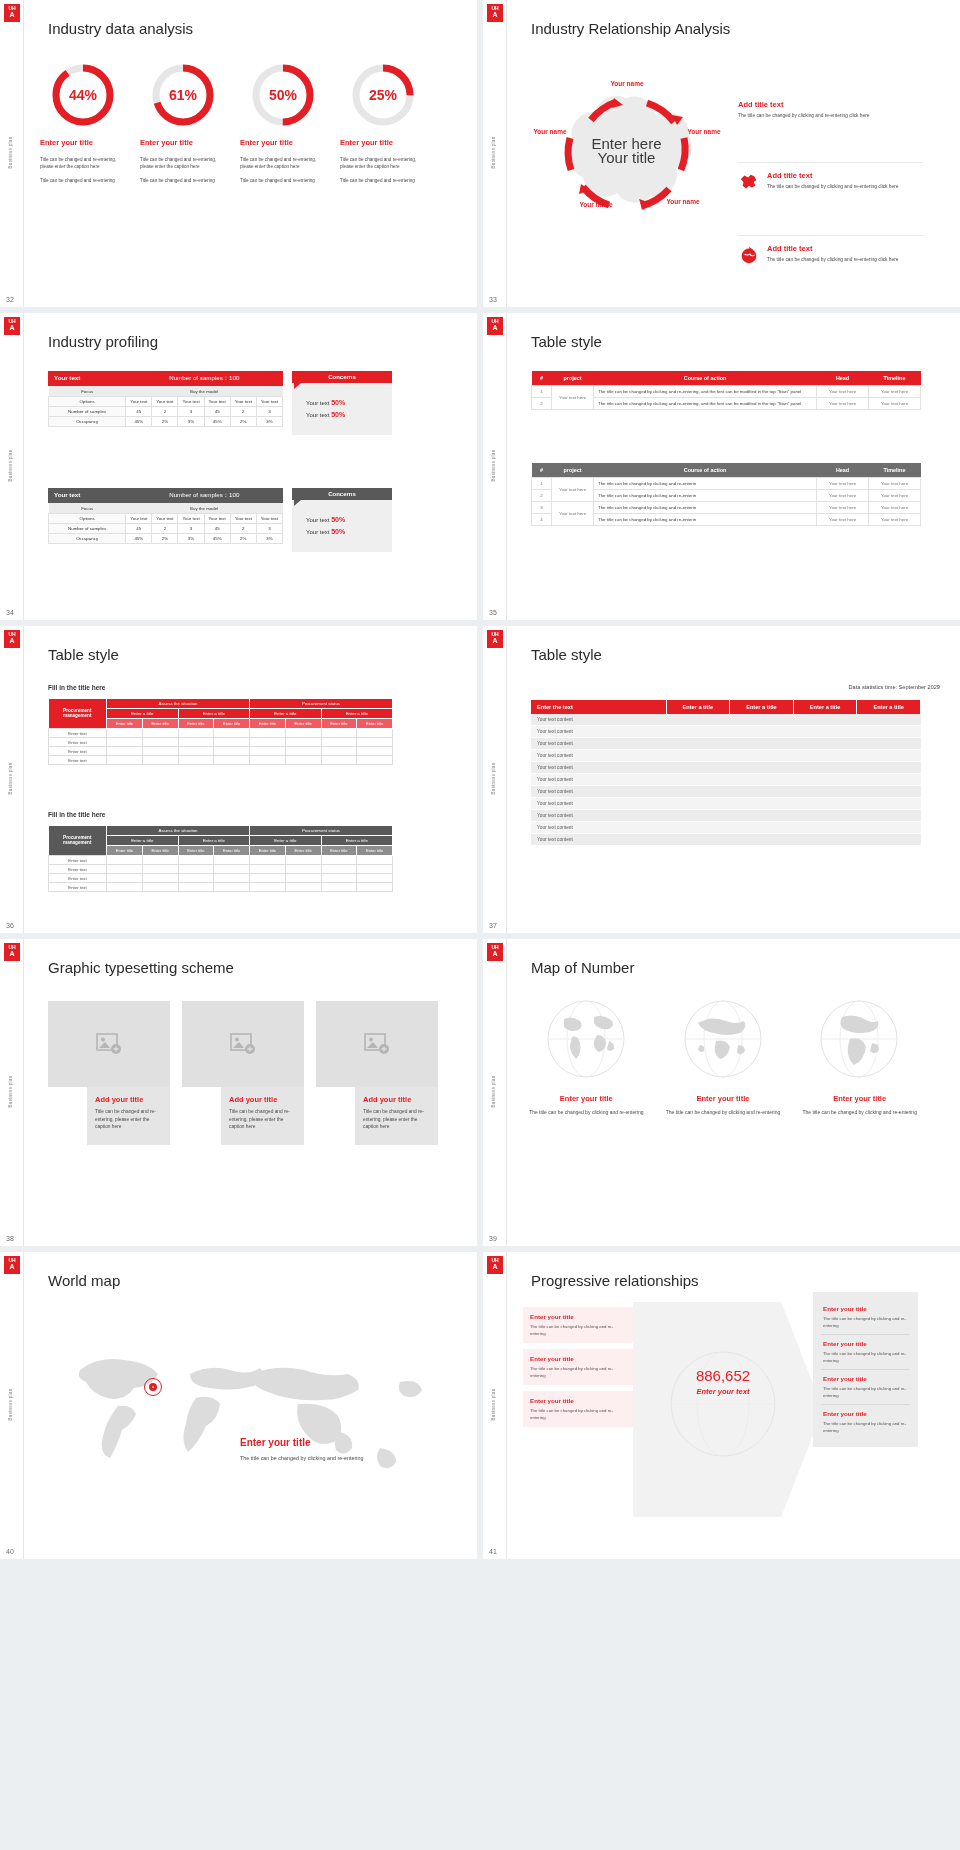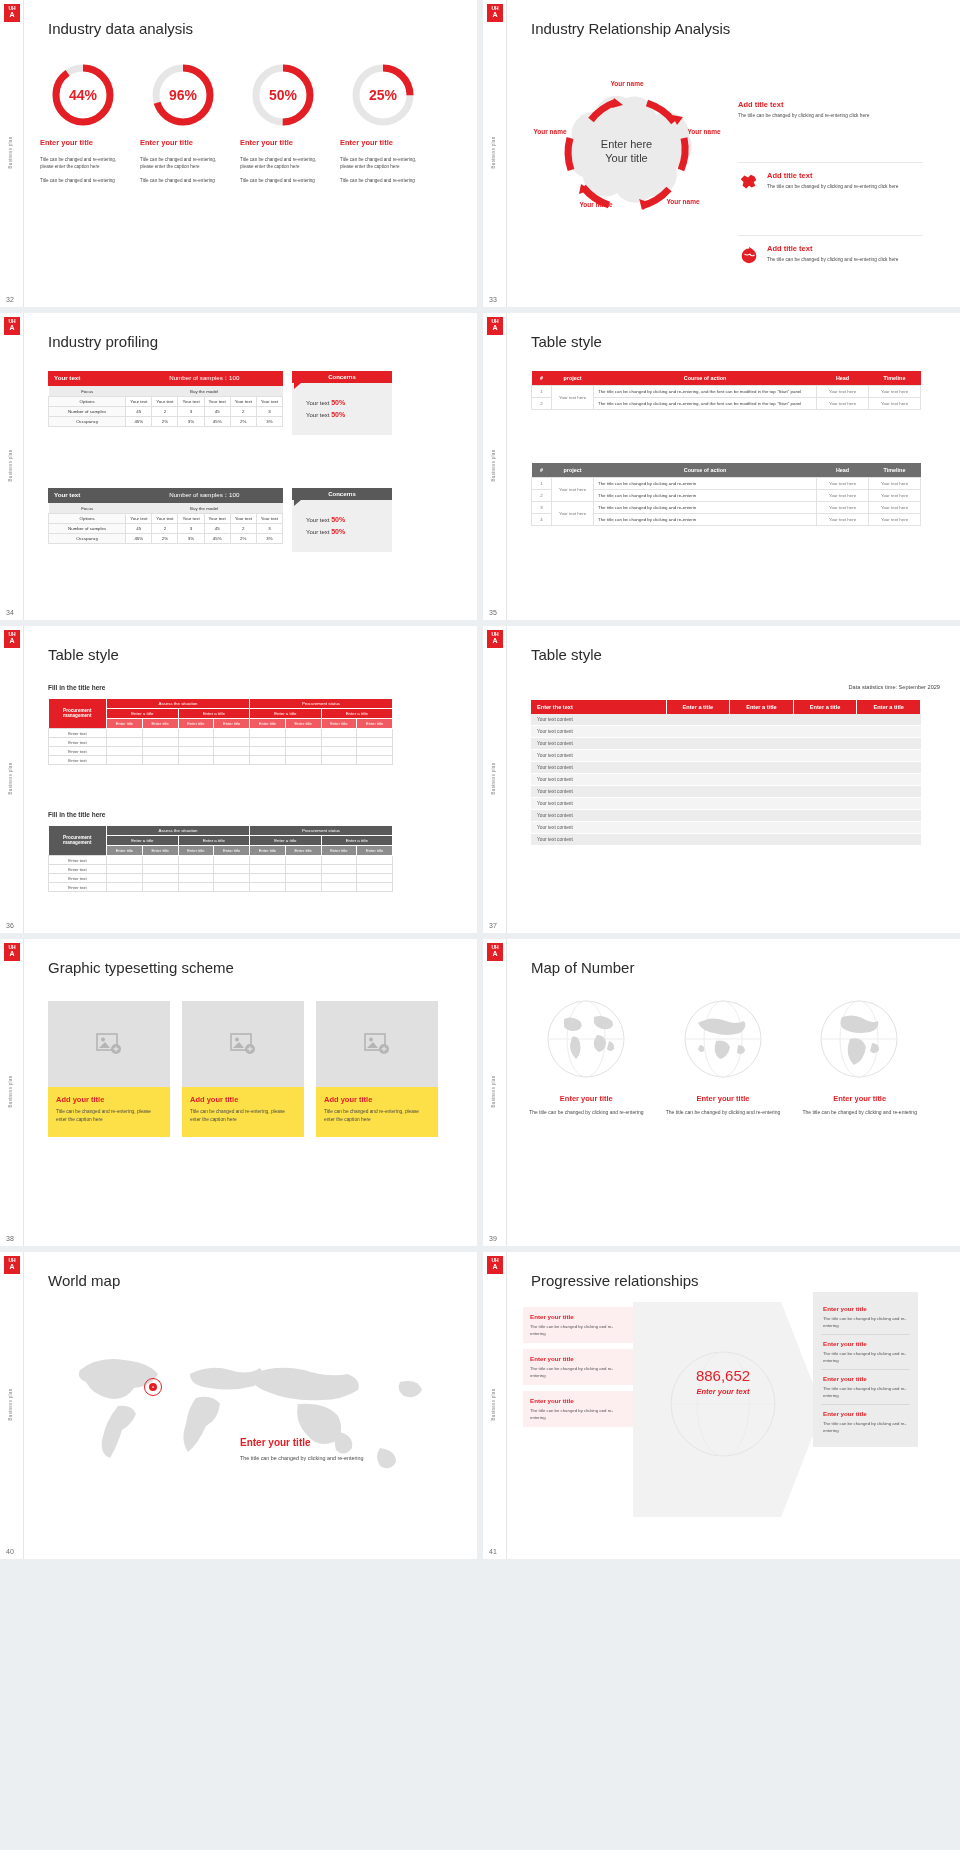--- a/index.html
+++ b/index.html
@@ -52,21 +52,21 @@
   .dcap2 { margin-top:7px; }
 
   
   .relwrap { position:absolute; left:36px; top:58px; width:215px; height:185px; }
   .relname {
     position:absolute; font-size:6.5px; font-weight:bold; color:#e31e24;
     text-align:center; line-height:8px; width:44px;
   }
   .relcenter {
     position:absolute; left:50%; top:50%; transform:translate(-50%,-50%);
-    text-align:center; font-size:11px; color:#3a3a3a; line-height:14px;
+    text-align:center; font-size:15px; color:#3a3a3a; line-height:14px;
   }
   .rlist { position:absolute; left:255px; top:58px; width:185px; }
   .ritem { margin-bottom:11px;margin-top:42px; }
   .rhead { font-size:7.5px; font-weight:bold; color:#e31e24; }
   .rbody { font-size:4.8px; color:#4a4a4a; line-height:8px; margin-top:3px; }
   .ritem.withicon { display:flex; gap:7px; align-items:flex-start;
       border-top:1px solid #e8e8e8; padding-top:8px; }
   .ricon { width:22px; height:22px; flex:0 0 22px; }
 
   
@@ -136,21 +136,21 @@
       border-bottom:1px solid #fff; }
   .t37 tr:nth-child(odd) td { background:#f4f4f4; }
   .t37 tr:nth-child(even) td { background:#ececec; }
 
   
   .gcards { position:absolute; left:48px; top:62px; width:390px;
       display:flex; gap:12px; }
   .gcard { flex:1; }
   .gimg { background:#e0e0e0; height:86px; display:flex;
       align-items:center; justify-content:center; }
-  .gcap { background:#fde047; padding:8px 8px 14px; }
+  .gcap { background:#e5e5e5; padding:8px 8px 14px;margin-left:39px; }
   .gcap h4 { font-size:7.5px; color:#e31e24; margin-bottom:4px; }
   .gcap p { font-size:4.8px; color:#4a4a4a; line-height:7.5px; }
 
   
   .globes { position:absolute; left:40px; top:58px; width:400px;
       display:flex; gap:10px; }
   .gl { flex:1; text-align:center; }
   .gl h4 { font-size:7.5px; color:#e31e24; margin-top:8px; }
   .gl p { font-size:5px; color:#4a4a4a; line-height:8px; margin-top:5px; }
 
@@ -209,21 +209,21 @@
         <div class="dcap">Title can be changed and re-entering, please enter the caption here</div>
         <div class="dcap dcap2">Title can be changed and re-entering</div>
       </div>
 
       <div class="dcol">
         <div class="donut">
           <svg viewBox="0 0 66 66">
               <circle cx="33" cy="33" r="27" fill="none" stroke="#e6e6e6" stroke-width="7"></circle>
               <circle cx="33" cy="33" r="27" fill="none" stroke="#e31e24" stroke-width="7" stroke-dasharray="118.8 203.5"></circle>
             </svg>
-          <div class="dpct">96%</div>
+          <div class="dpct">61%</div>
         </div>
         <div class="dtitle">Enter your title</div>
         <div class="dcap">Title can be changed and re-entering, please enter the caption here</div>
         <div class="dcap dcap2">Title can be changed and re-entering</div>
       </div>
 
       <div class="dcol">
         <div class="donut">
           <svg viewBox="0 0 66 66">
               <circle cx="33" cy="33" r="27" fill="none" stroke="#e6e6e6" stroke-width="7"></circle>

